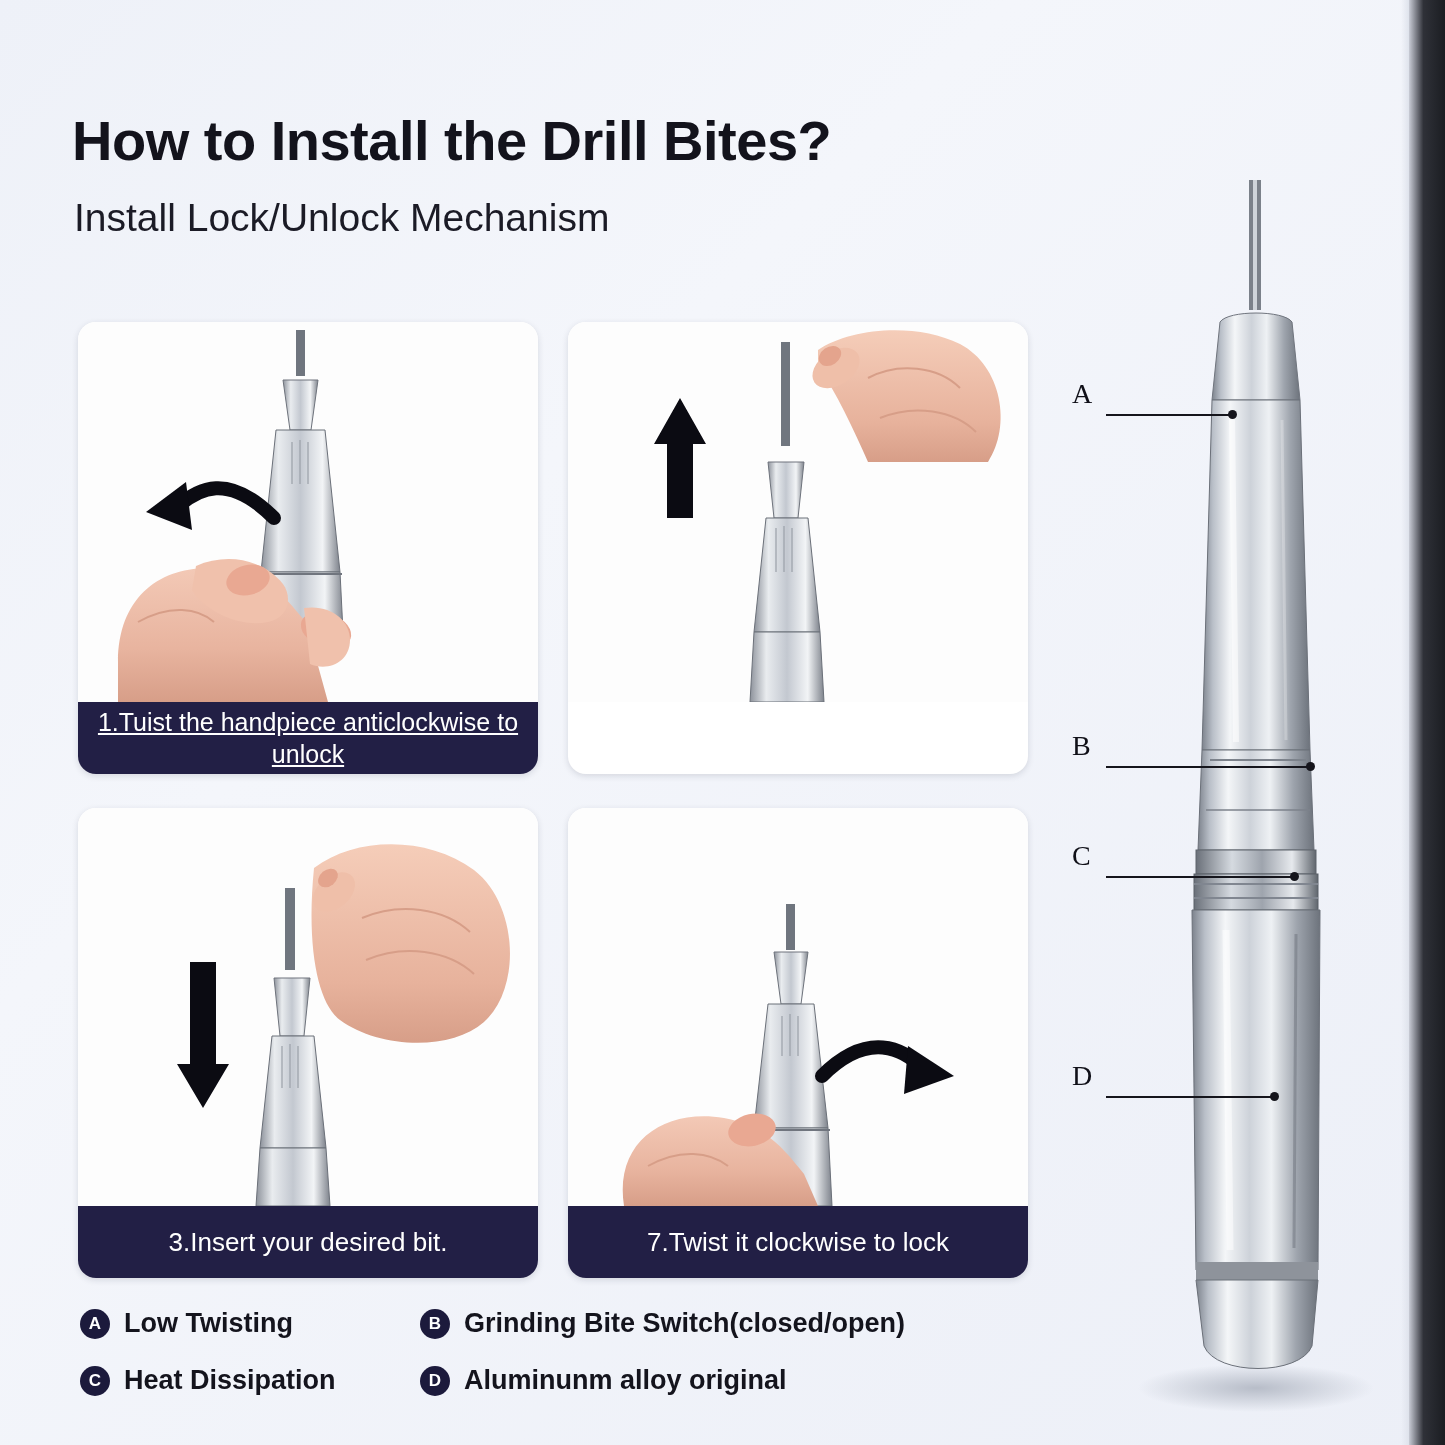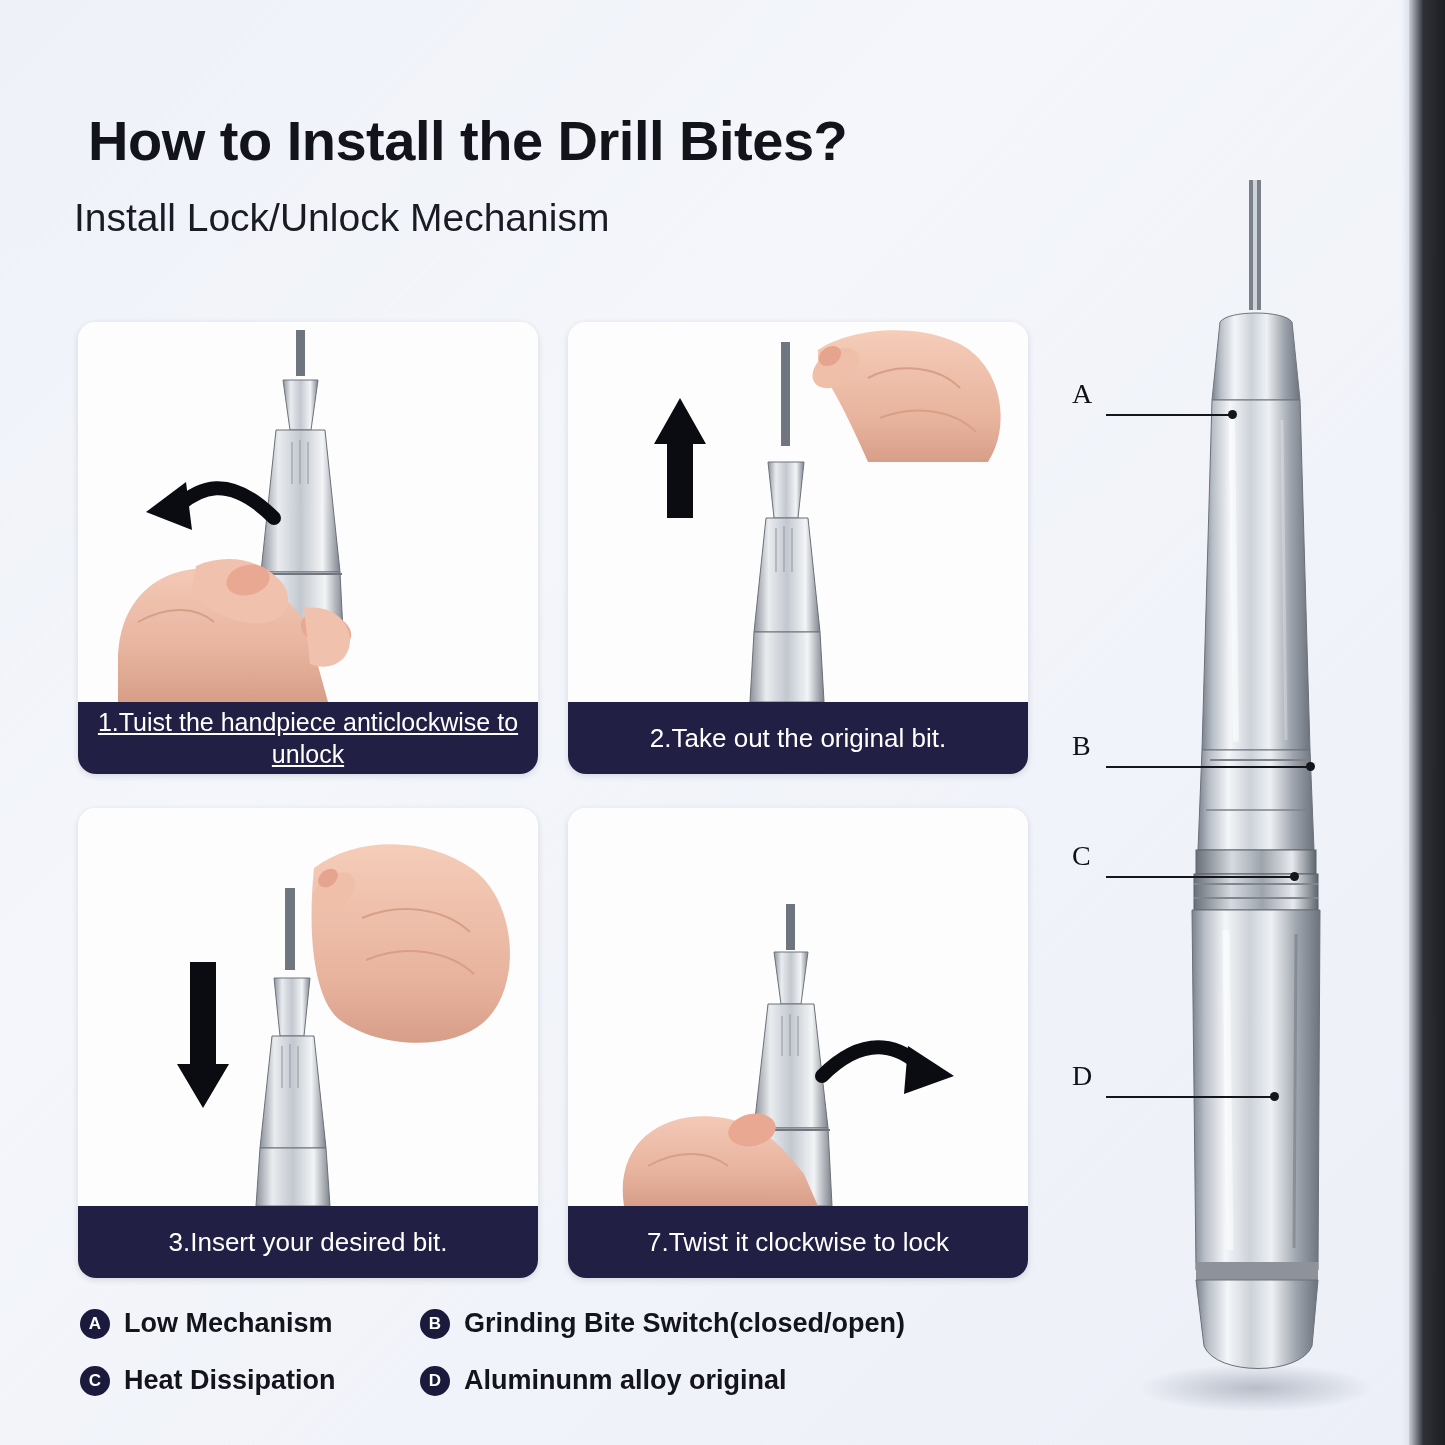--- a/index.html
+++ b/index.html
@@ -31,21 +31,21 @@
   #right-edge-inner {
     position: absolute;
     top: 0; right: 36px;
     width: 8px; height: 1445px;
     background: linear-gradient(90deg, rgba(255,255,255,0) 0%, #dfe3ec 100%);
   }
 
   
   #title {
     position: absolute;
-    left: 88px;
+    left: 72px;
     top: 108px;
     font-size: 56px;
     font-weight: bold;
     color: #13131c;
     letter-spacing: -0.5px;
     white-space: nowrap;
   }
   #subtitle {
     position: absolute;
     left: 74px;
@@ -247,21 +247,20 @@
 
         <path d="M250 28 C 282 6, 348 0, 392 22 C 434 44, 444 104, 420 140 L 300 140 C 286 108, 268 70, 250 44 Z" fill="url(#skin2)"></path>
         <ellipse cx="268" cy="46" rx="26" ry="17" fill="#efbfa9" transform="rotate(-34 268 46)"></ellipse>
         <ellipse cx="262" cy="34" rx="12" ry="9" fill="#e4a48d" transform="rotate(-34 262 34)"></ellipse>
         <path d="M300 56 C 330 40, 370 44, 392 66" stroke="#d79e88" stroke-width="2" fill="none"></path>
         <path d="M312 96 C 346 82, 386 88, 408 110" stroke="#d79e88" stroke-width="2" fill="none"></path>
 
         <polygon points="112,76 138,122 125,122 125,196 99,196 99,122 86,122" fill="#0b0b12"></polygon>
       </svg>
     </div>
-    <div class="step-caption">2.Take out the original bit.</div>
   </div>
 
   <div class="step-card" id="step-3">
     <div class="step-photo">
       <svg class="illus" viewBox="0 0 460 398">
         <defs>
           <linearGradient id="metal3" x1="0" y1="0" x2="1" y2="0">
             <stop offset="0%" stop-color="#8d929b"></stop>
             <stop offset="22%" stop-color="#e9ecef"></stop>
             <stop offset="50%" stop-color="#c3c8d0"></stop>
@@ -335,21 +334,21 @@
         <polygon points="340,238 386,268 336,286" fill="#0b0b12"></polygon>
       </svg>
     </div>
     <div class="step-caption">7.Twist it clockwise to lock</div>
   </div>
 
   <div id="legend">
     <div class="legend-row">
       <div class="legend-item col-a">
         <span class="legend-badge">A</span>
-        <span>Low Mechanism</span>
+        <span>Low Twisting</span>
       </div>
       <div class="legend-item">
         <span class="legend-badge">B</span>
         <span>Grinding Bite Switch(closed/open)</span>
       </div>
     </div>
     <div class="legend-row">
       <div class="legend-item col-a">
         <span class="legend-badge">C</span>
         <span>Heat Dissipation</span>

